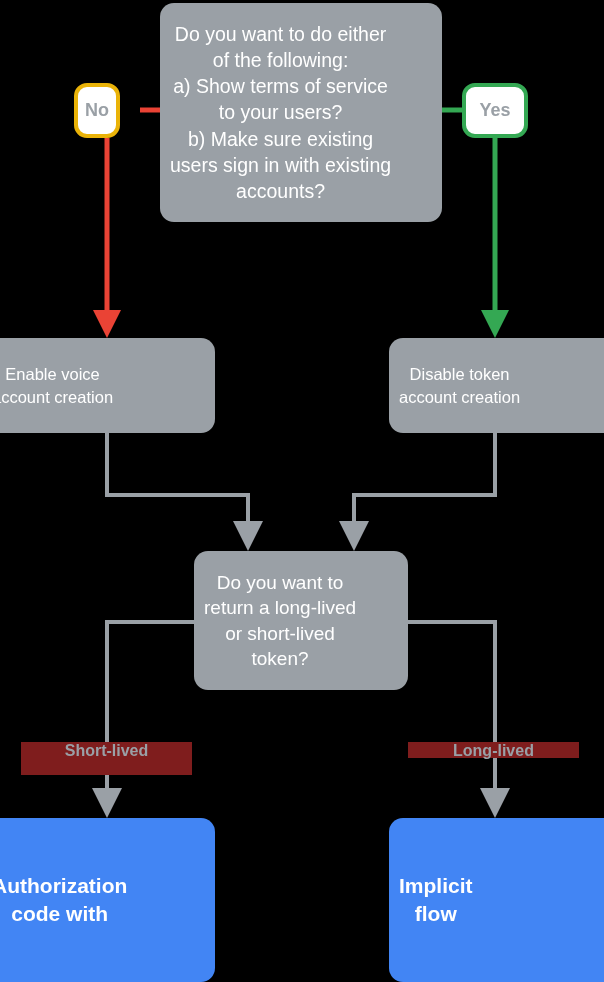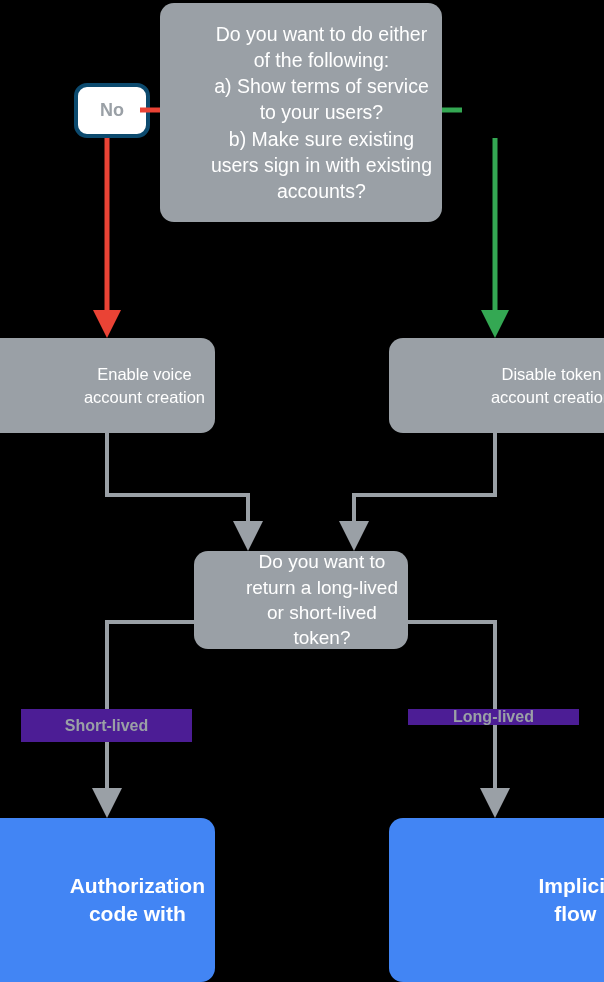--- a/index.html
+++ b/index.html
@@ -13,21 +13,21 @@
     height: 982px;
     background: #000000;
     font-family: "Liberation Sans", sans-serif;
     overflow: hidden;
   }
   .node {
     position: absolute;
     box-sizing: border-box;
     display: flex;
     align-items: center;
-    justify-content: flex-end;
+    justify-content: flex-start;
     text-align: center;
     color: #ffffff;
   }
   .gray-node {
     background: #9aa0a6;
     border-radius: 14px;
   }
   .blue-node {
     background: #4285f4;
     border-radius: 14px;
@@ -59,21 +59,21 @@
     top: 338px;
     width: 233px;
     height: 95px;
     font-size: 16.5px;
   }
   
   #decision-bottom {
     left: 194px;
     top: 551px;
     width: 214px;
-    height: 98px;
+    height: 139px;
     font-size: 19px;
   }
   
   #auth-node {
     left: -18px;
     top: 818px;
     width: 233px;
     height: 164px;
     font-size: 21px;
   }
@@ -94,44 +94,45 @@
     justify-content: center;
     background: #ffffff;
     border-radius: 13px;
     font-size: 18px;
     font-weight: bold;
     color: #9aa0a6;
   }
   #no-pill {
     left: 74px;
     top: 83px;
-    width: 76px;
+    width: 46px;
     height: 55px;
-    border: 4px solid #0c4a6e;
+    border: 4px solid #eab308;
   }
   #yes-pill {
     left: 462px;
     top: 83px;
     width: 66px;
     height: 55px;
     border: 4px solid #34a853;
   }
 
   
   .edge-label {
     position: absolute;
     box-sizing: border-box;
     display: flex;
-    align-items: center;
+    align-items: flex-start;
     justify-content: center;
-    background: #4c1d95;
+    background: #7f1d1d;
     font-size: 16px;
     font-weight: bold;
     color: #9aa0a6;
     z-index: 5;
+    margin-top: 33px;
   }
   #short-label {
     left: 21px;
     top: 709px;
     width: 171px;
     height: 33px;
   }
   #long-label {
     left: 408px;
     top: 709px;
@@ -197,20 +198,23 @@
 to your users?
 b) Make sure existing
 users sign in with existing
 accounts?</span>
   </div>
 
   <div class="pill" id="no-pill">
     <span>No</span>
   </div>
 
+  <div class="pill" id="yes-pill">
+    <span>Yes</span>
+  </div>
 
   <div class="node gray-node" id="enable-node">
     <span class="node-text">Enable voice
 account creation</span>
   </div>
 
   <div class="node gray-node" id="disable-node">
     <span class="node-text">Disable token
 account creation</span>
   </div>

